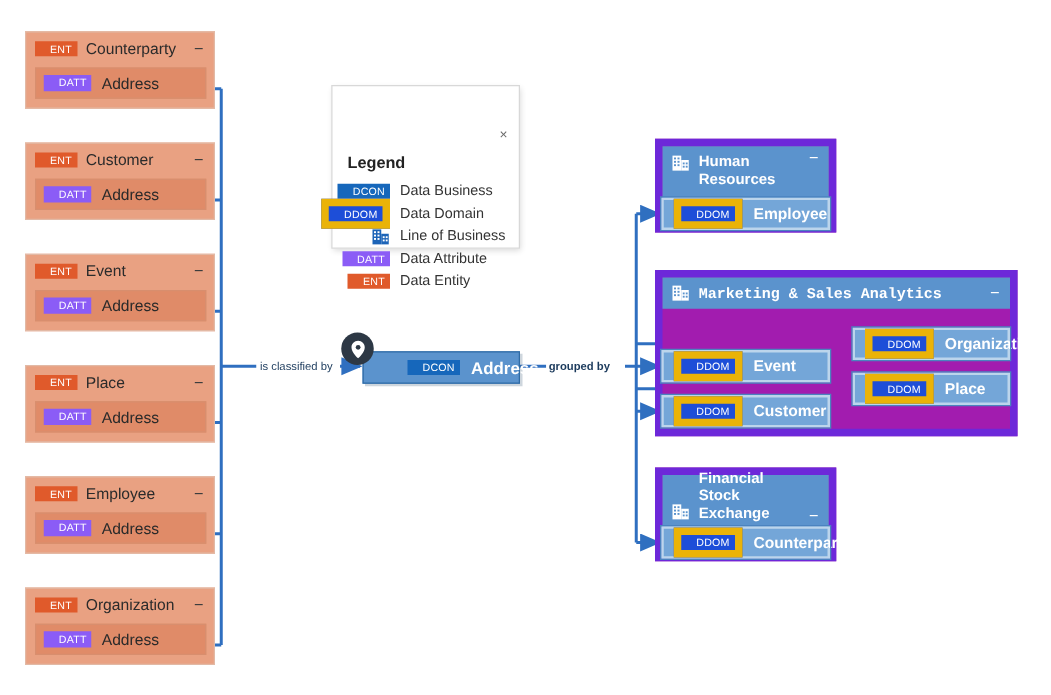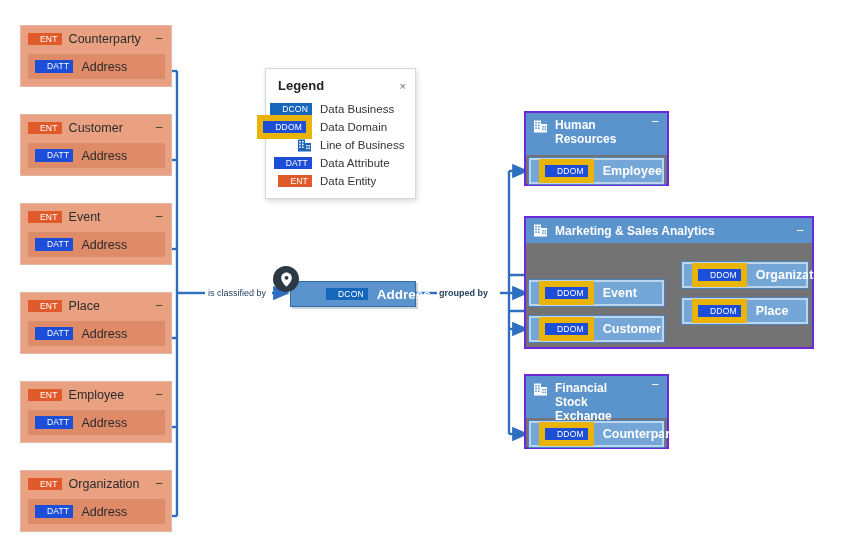--- a/index.html
+++ b/index.html
@@ -33,21 +33,21 @@
     font-size: 12.5px; color: #2b2b2b; font-weight: normal;
     flex: 1; white-space: nowrap; overflow: hidden;
   }
   .badge {
     font-size: 8.5px; font-weight: normal; color: #ffffff;
     letter-spacing: .2px;
     padding: 2px 4px 2px 12px; line-height: 1;
     display: inline-block;
   }
   .badge.ent  { background: #e05a2b; }
-  .badge.datt { background: #1d4ed8; }
+  .badge.datt { background: #8b5cf6; }
   .badge.dcon { background: #1667bb; margin-left: 25px; }
   .badge.ddom { background: #1d4ed8; border: 6px solid #eab308; }
 
   .minus {
     color: #3d3d3d; font-size: 13px; line-height: 8px;
     width: 12px; text-align: center; user-select: none;
   }
   .minus.light { color: #ffffff; }
 
   .attr-row {
@@ -84,22 +84,22 @@
     position: absolute;
     font-size: 9px; color: #1b3a5c;
     background: #ffffff;
     padding: 0 2px;
     white-space: nowrap;
   }
 
   
   .lob {
     position: absolute;
-    background: #737373;
-    border: 2px solid #6d28d9;
+    background: #a21caf;
+    border: 6px solid #6d28d9;
     box-sizing: border-box;
   }
   .lob-head {
     background: #5b93cd;
     display: flex; align-items: flex-start; gap: 7px;
     padding: 5px 6px 5px 7px;
     box-sizing: border-box;
   }
   .lob-title {
     font-size: 12px; color: #ffffff; font-weight: bold;
@@ -125,21 +125,21 @@
     position: absolute;
     background: #ffffff;
     border: 1px solid #d8d8d8;
     box-shadow: 1px 2px 5px rgba(0,0,0,.16);
     box-sizing: border-box;
   }
   .legend-head {
     display: flex; align-items: center;
     padding: 9px 9px 3px 12px;
   }
-  .legend-title { font-size: 13px; color: #222; font-weight: bold; flex: 1; }
+  .legend-title { font-size: 13px; color: #222; font-weight: bold; flex: 1; margin-top: 44px; }
   .legend-close { font-size: 11px; color: #6a6a6a; cursor: default; }
   .legend-rows { padding: 4px 0 8px 12px; }
   .legend-row {
     display: flex; align-items: center; gap: 8px;
     height: 18px;
   }
   .legend-key { width: 34px; display: flex; justify-content: flex-end; }
   .legend-text { font-size: 11.5px; color: #333; }
 </style>
 </head>
@@ -348,21 +348,21 @@
       </svg>
       <span class="lob-title">Human Resources</span>
       <span class="minus light">−</span>
     </div>
   </div>
   <div class="ddom-card" style="left:529px; top:158px; width:135px; height:26px;">
     <span class="badge ddom">DDOM</span>
     <span class="ddom-label">Employee</span>
   </div>
 
-  <div class="lob" style="left:524px; top:216px; width:290px; height:133px;">
+  <div class="lob" style="left:524px; top:216px; width:290px; height:133px;font-family:Liberation Mono, monospace;">
     <div class="lob-head" style="height:25px; align-items:center;">
       <svg class="bldg" viewBox="0 0 15 15">
         <rect x="1" y="1.5" width="7" height="12" fill="#ffffff"></rect>
         <rect x="8" y="5" width="6" height="8.5" fill="#ffffff"></rect>
         <g fill="#5b93cd">
           <rect x="2.2" y="3" width="1.6" height="1.5"></rect>
             <rect x="5" y="3" width="1.6" height="1.5"></rect>
           <rect x="2.2" y="5.7" width="1.6" height="1.5"></rect>
             <rect x="5" y="5.7" width="1.6" height="1.5"></rect>
           <rect x="2.2" y="8.4" width="1.6" height="1.5"></rect>
@@ -388,21 +388,21 @@
   <div class="ddom-card" style="left:682px; top:262px; width:126px; height:26px;">
     <span class="badge ddom">DDOM</span>
     <span class="ddom-label">Organization</span>
   </div>
   <div class="ddom-card" style="left:682px; top:298px; width:126px; height:26px;">
     <span class="badge ddom">DDOM</span>
     <span class="ddom-label">Place</span>
   </div>
 
   <div class="lob" style="left:524px; top:374px; width:145px; height:75px;">
-    <div class="lob-head" style="height:42px;">
+    <div class="lob-head" style="height:42px;align-items:flex-end;">
       <svg class="bldg" viewBox="0 0 15 15" style="margin-top:1px;">
         <rect x="1" y="1.5" width="7" height="12" fill="#ffffff"></rect>
         <rect x="8" y="5" width="6" height="8.5" fill="#ffffff"></rect>
         <g fill="#5b93cd">
           <rect x="2.2" y="3" width="1.6" height="1.5"></rect>
             <rect x="5" y="3" width="1.6" height="1.5"></rect>
           <rect x="2.2" y="5.7" width="1.6" height="1.5"></rect>
             <rect x="5" y="5.7" width="1.6" height="1.5"></rect>
           <rect x="2.2" y="8.4" width="1.6" height="1.5"></rect>
             <rect x="5" y="8.4" width="1.6" height="1.5"></rect>

